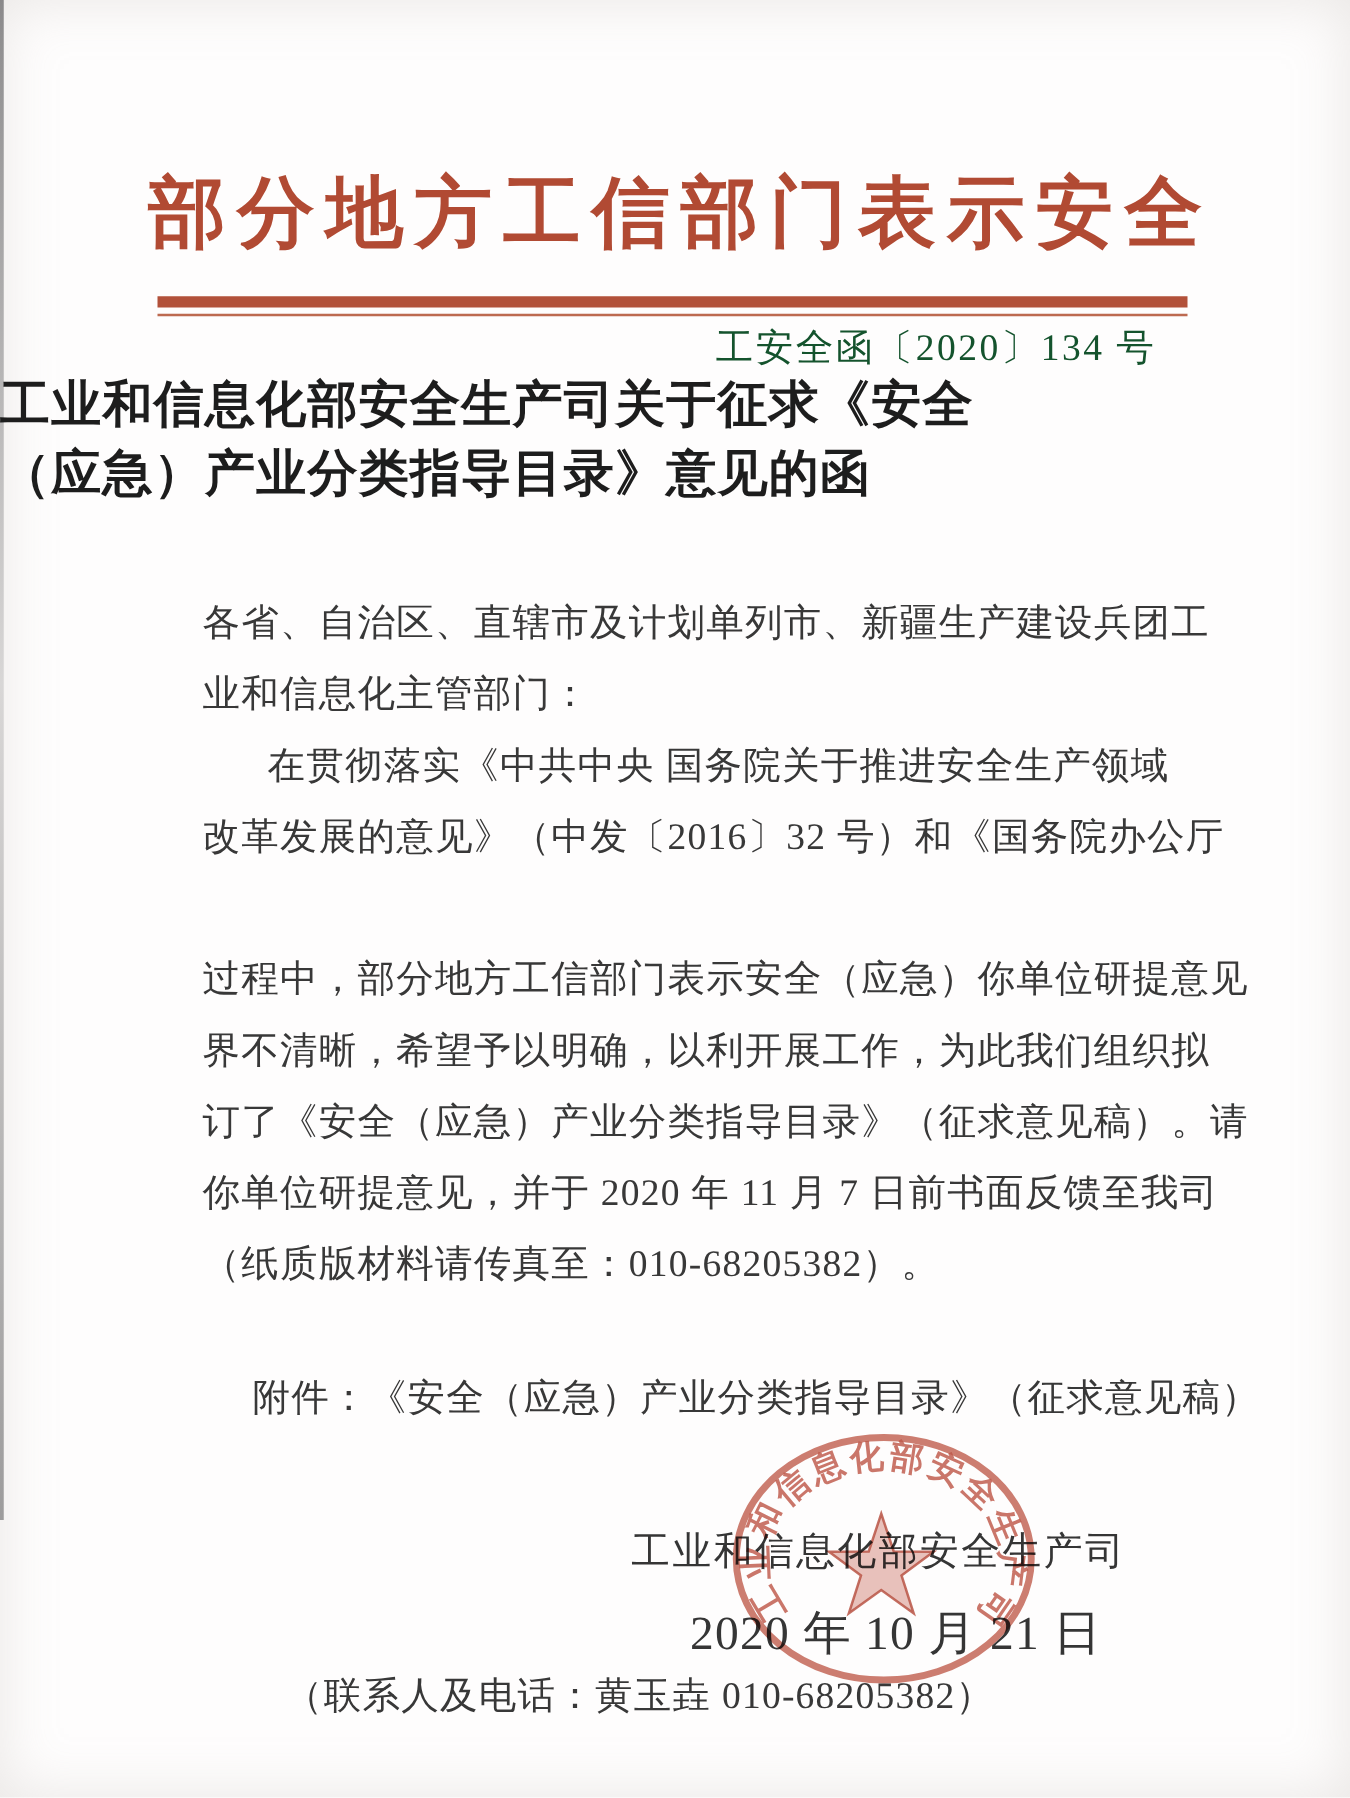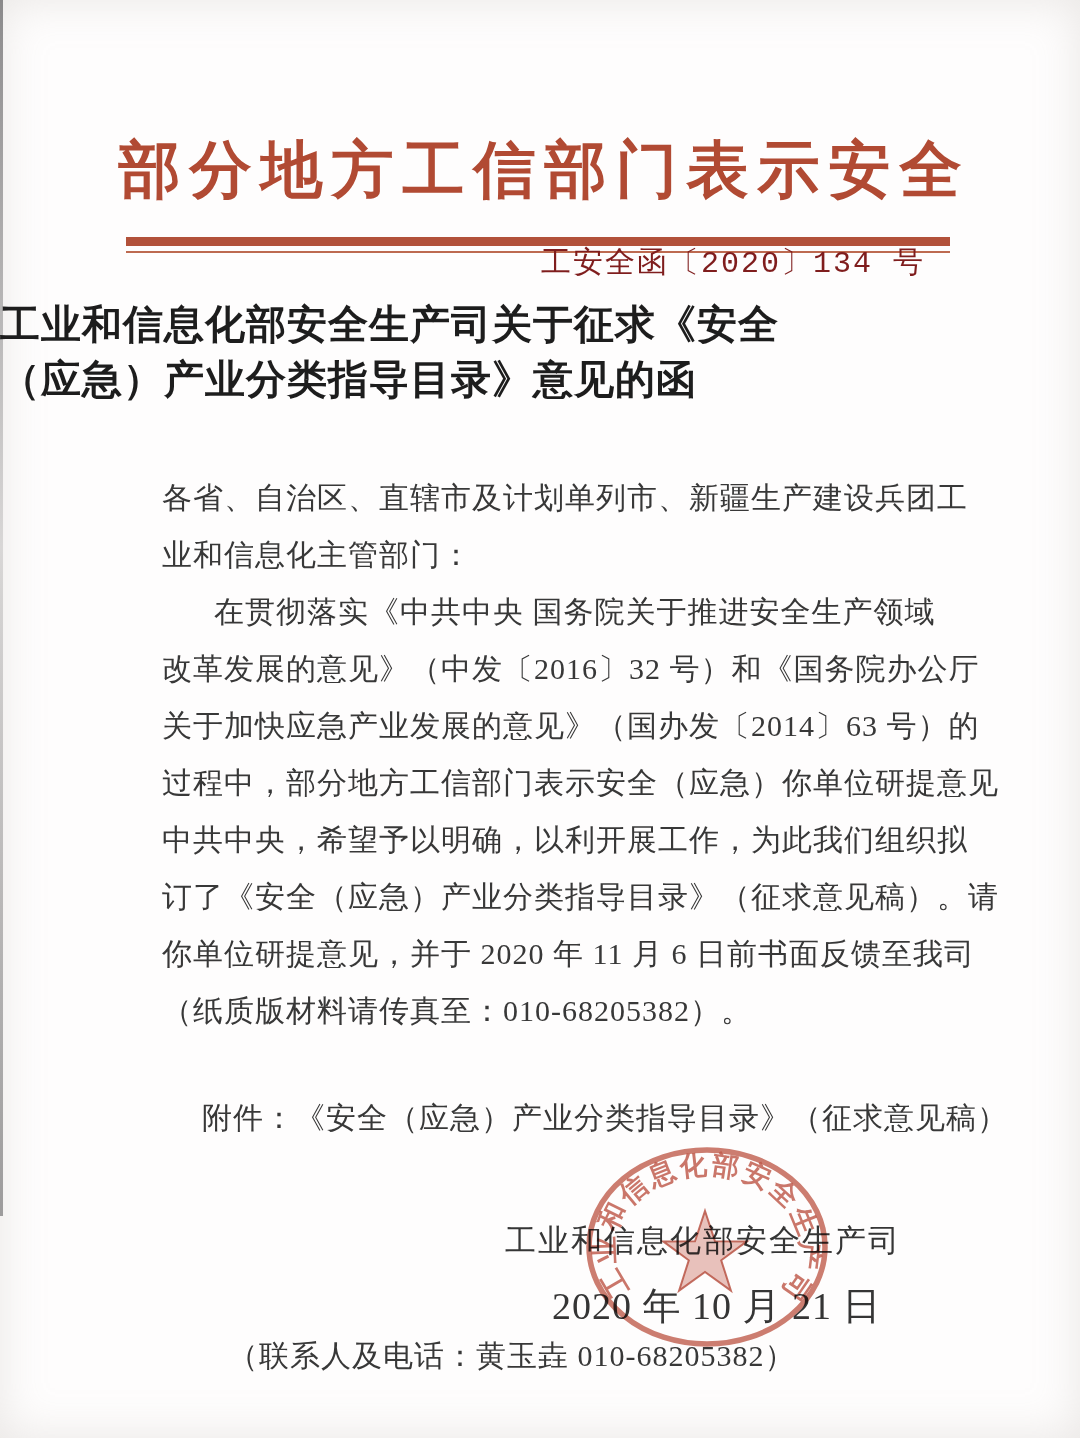--- a/index.html
+++ b/index.html
@@ -28,24 +28,23 @@
   }
   .rule-thick {
     position: absolute; top: 237px; left: 126px; width: 824px; height: 9px;
     background: #b2513a;
   }
   .rule-thin {
     position: absolute; top: 251px; left: 126px; width: 824px; height: 2px;
     background: #bd6a50;
   }
   .doc-number {
-    position: absolute; top: 242px; right: 155px;
-    font-size: 30px; color: #7f1d1d; letter-spacing: 2px;
+    position: absolute; top: 258px; right: 155px;
+    font-size: 30px; color: #14532d; letter-spacing: 2px;
     white-space: nowrap;
-    font-family: Liberation Mono, monospace;
   }
   .subject {
     position: absolute; top: 297px; left: 0; width: 100%;
     font-family: "Liberation Sans", "DejaVu Sans", sans-serif;
     font-weight: bold; font-size: 40px; line-height: 55px;
     color: #1d1d1d; letter-spacing: 1px;
     white-space: nowrap;
   }
   .bodyline {
     position: absolute; left: 162px;
@@ -94,25 +93,24 @@
 
   <div class="doc-number">工安全函〔2020〕134 号</div>
 
   <div class="subject" style="top:297px">工业和信息化部安全生产司关于征求《安全</div>
   <div class="subject" style="top:352px">（应急）产业分类指导目录》意见的函</div>
 
   <div class="bodyline" style="top:478px">各省、自治区、直辖市及计划单列市、新疆生产建设兵团工</div>
   <div class="bodyline indent" style="top:592px">在贯彻落实《中共中央 国务院关于推进安全生产领域</div>
   <div class="bodyline" style="top:535px">业和信息化主管部门：</div>
   <div class="bodyline" style="top:649px">改革发展的意见》（中发〔2016〕32 号）和《国务院办公厅</div>
-  <div class="bodyline" style="top:706px">关于加快应急产业发展的意见》（国办发〔2014〕63 号）的</div>
   <div class="bodyline" style="top:763px">过程中，部分地方工信部门表示安全（应急）你单位研提意见</div>
-  <div class="bodyline" style="top:820px">中共中央，希望予以明确，以利开展工作，为此我们组织拟</div>
+  <div class="bodyline" style="top:820px">界不清晰，希望予以明确，以利开展工作，为此我们组织拟</div>
   <div class="bodyline" style="top:877px">订了《安全（应急）产业分类指导目录》（征求意见稿）。请</div>
-  <div class="bodyline" style="top:934px">你单位研提意见，并于 2020 年 11 月 6 日前书面反馈至我司</div>
+  <div class="bodyline" style="top:934px">你单位研提意见，并于 2020 年 11 月 7 日前书面反馈至我司</div>
   <div class="bodyline" style="top:991px">（纸质版材料请传真至：010-68205382）。</div>
 
   <div class="attachment">附件：《安全（应急）产业分类指导目录》（征求意见稿）</div>
 
   <div class="signature">工业和信息化部安全生产司</div>
   <div class="sign-date">2020 年 10 月 21 日</div>
   <div class="contact">（联系人及电话：黄玉垚 010-68205382）</div>
 
   <svg class="seal" viewBox="0 0 300 260" xmlns="http://www.w3.org/2000/svg" xmlns:xlink="http://www.w3.org/1999/xlink">
     <defs>

